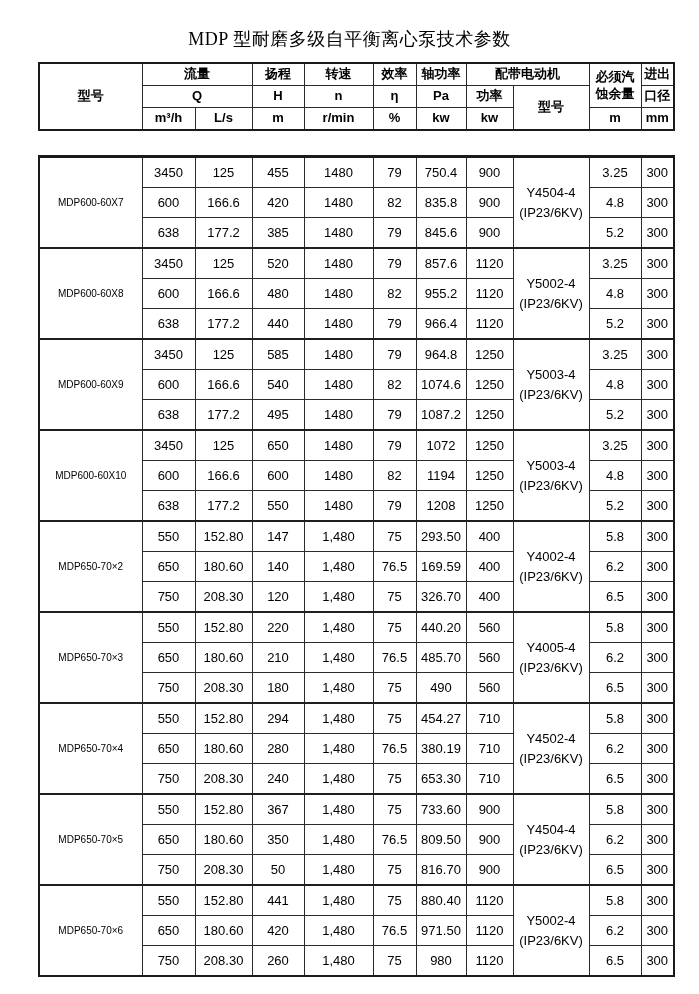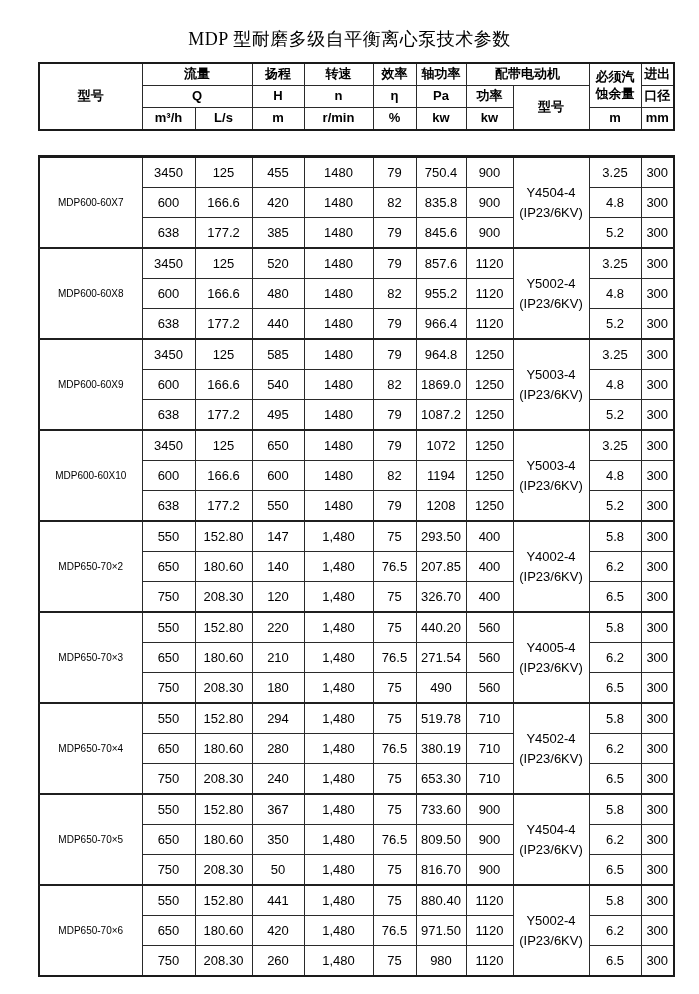--- a/index.html
+++ b/index.html
@@ -209,21 +209,21 @@
         </td>
         <td>3.25</td>
         <td>300</td>
       </tr>
       <tr>
         <td>600</td>
         <td>166.6</td>
         <td>540</td>
         <td>1480</td>
         <td>82</td>
-        <td>1869.0</td>
+        <td>1074.6</td>
         <td>1250</td>
         <td>4.8</td>
         <td>300</td>
       </tr>
       <tr>
         <td>638</td>
         <td>177.2</td>
         <td>495</td>
         <td>1480</td>
         <td>79</td>
@@ -289,21 +289,21 @@
         </td>
         <td>5.8</td>
         <td>300</td>
       </tr>
       <tr>
         <td>650</td>
         <td>180.60</td>
         <td>140</td>
         <td>1,480</td>
         <td>76.5</td>
-        <td>207.85</td>
+        <td>169.59</td>
         <td>400</td>
         <td>6.2</td>
         <td>300</td>
       </tr>
       <tr>
         <td>750</td>
         <td>208.30</td>
         <td>120</td>
         <td>1,480</td>
         <td>75</td>
@@ -329,21 +329,21 @@
         </td>
         <td>5.8</td>
         <td>300</td>
       </tr>
       <tr>
         <td>650</td>
         <td>180.60</td>
         <td>210</td>
         <td>1,480</td>
         <td>76.5</td>
-        <td>271.54</td>
+        <td>485.70</td>
         <td>560</td>
         <td>6.2</td>
         <td>300</td>
       </tr>
       <tr>
         <td>750</td>
         <td>208.30</td>
         <td>180</td>
         <td>1,480</td>
         <td>75</td>
@@ -354,21 +354,21 @@
       </tr>
     </tbody>
     <tbody class="grp">
       <tr>
         <td class="model" rowspan="3">MDP650-70×4</td>
         <td>550</td>
         <td>152.80</td>
         <td>294</td>
         <td>1,480</td>
         <td>75</td>
-        <td>519.78</td>
+        <td>454.27</td>
         <td>710</td>
         <td class="motor" rowspan="3">
           <span class="motor-line">Y4502-4</span>
           <span class="motor-line">(IP23/6KV)</span>
         </td>
         <td>5.8</td>
         <td>300</td>
       </tr>
       <tr>
         <td>650</td>

